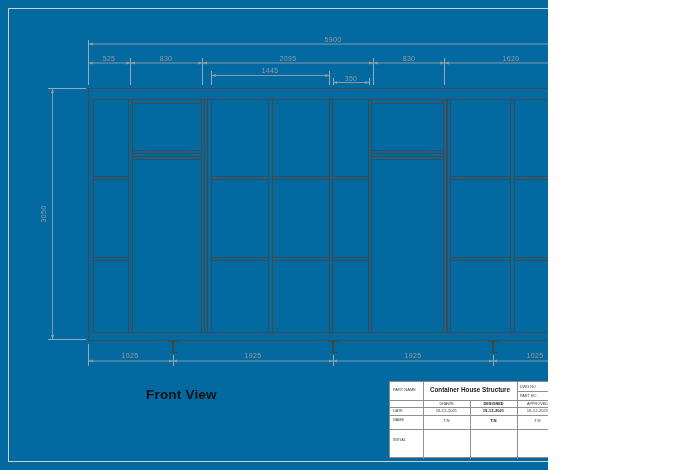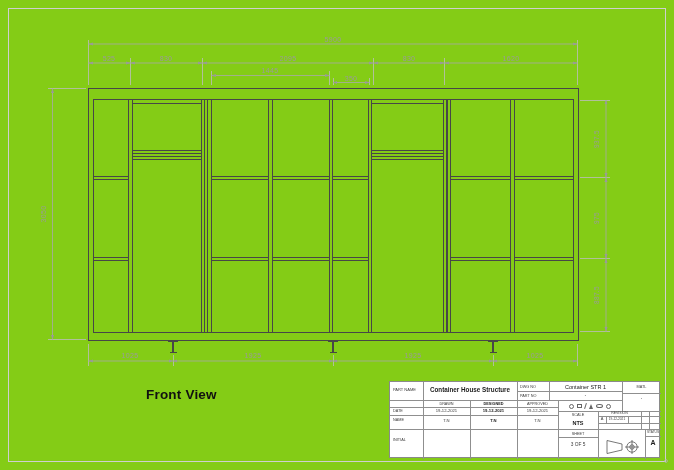--- a/index.html
+++ b/index.html
@@ -1,16 +1,16 @@
 <!DOCTYPE html>
 <html><head>
 <meta charset="utf-8">
 <style>
   html,body{margin:0;padding:0;background:#ffffff;}
-  #sheet{position:relative;width:674px;height:470px;background:#84cc16;overflow:hidden;
+  #sheet{position:relative;width:548px;height:470px;background:#0369a1;overflow:hidden;
          font-family:"Liberation Sans",sans-serif;}
   svg{position:absolute;left:0;top:0;}
   .dimtxt{font-family:"Liberation Sans",sans-serif;fill:#9a9a9a;font-size:7px;letter-spacing:.3px;}
   .dimtxt.sm{font-size:6.5px;}
   
   .tb{position:absolute;left:389px;top:381px;width:271px;height:77px;
       border:1px solid #8a8a8a;box-sizing:border-box;background:#fff;}
   .vl,.hl{position:absolute;background:#8f8f8f;}
   .vl{width:1px;} .hl{height:1px;}
   .t{position:absolute;font-family:"Liberation Sans",sans-serif;color:#3c3c3c;

